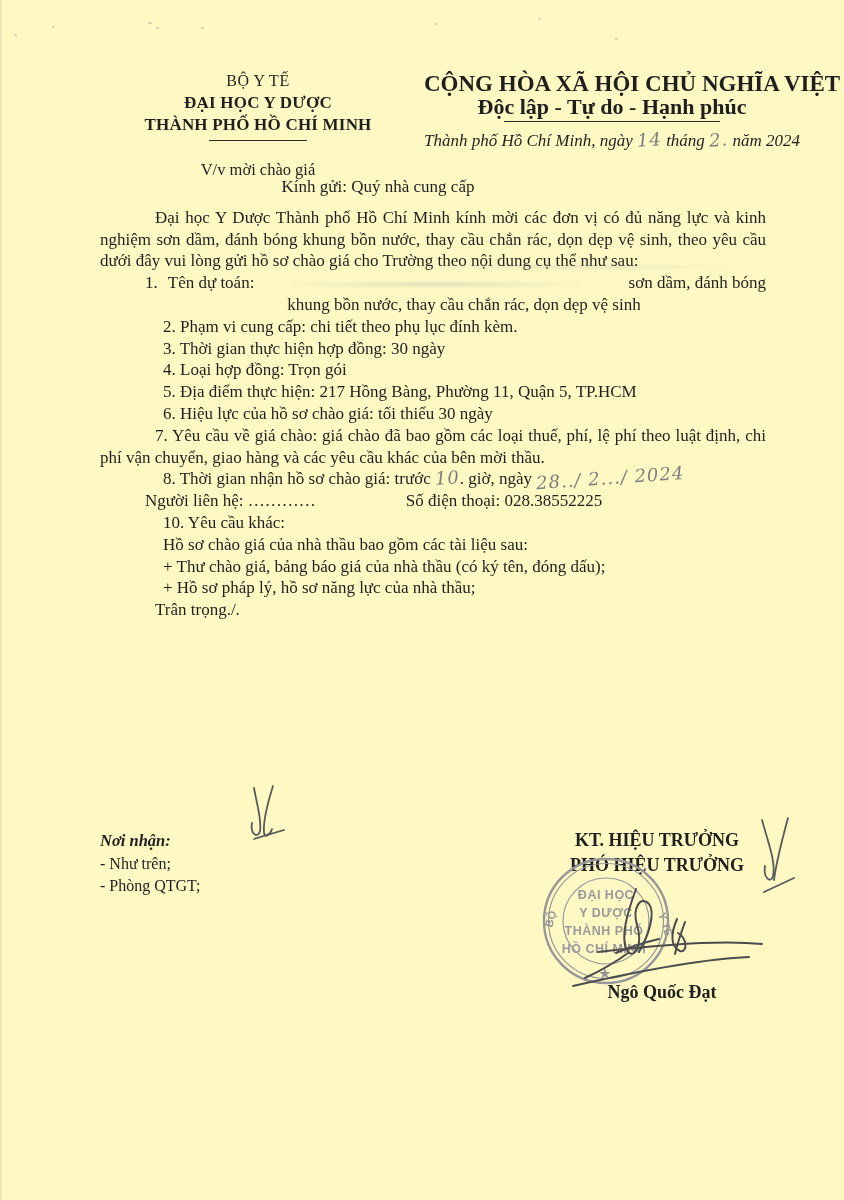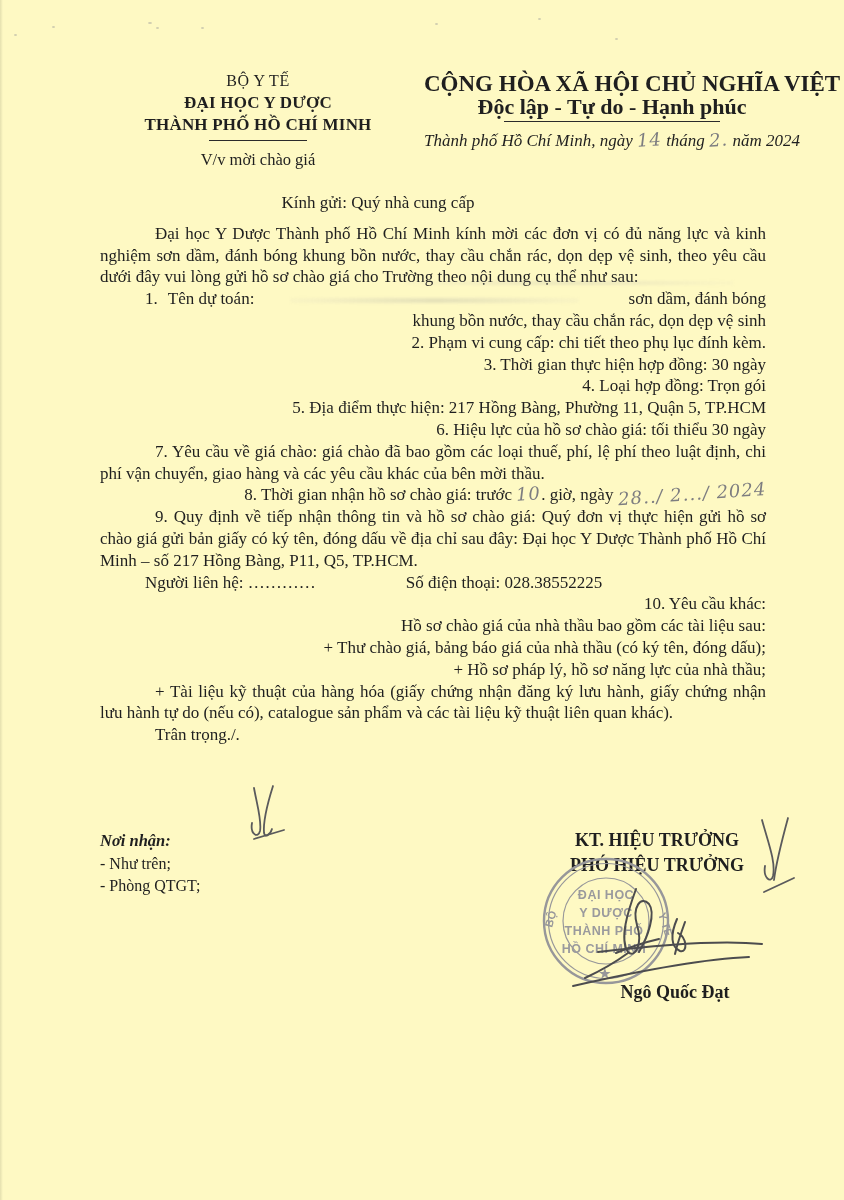--- a/index.html
+++ b/index.html
@@ -15,72 +15,72 @@
   .speck { position:absolute; width:3px; height:2px; background:#9a9a9a; opacity:.45; border-radius:50%; }
 
   
   .hdr-left {
     position:absolute; left:116px; top:70px; width:284px;
     text-align:center; line-height:22px;
   }
   .ministry { font-size:16px; letter-spacing:.5px; }
   .org { font-weight:bold; font-size:17px; letter-spacing:.2px; }
   .rule-left { width:98px; height:0; border-top:1.6px solid #2b2b2b; margin:4px auto 5px auto; }
-  .subject { font-size:16.5px; margin-top:8px; }
+  .subject { font-size:16.5px; margin-top:18px; }
 
   .hdr-right {
     position:absolute; left:424px; top:72px; width:376px;
     text-align:center; line-height:23px;
   }
   .national { font-weight:bold; font-size:23px; white-space:nowrap; }
   .motto { font-weight:bold; font-size:22px; }
   .rule-right { width:216px; height:0; border-top:1.7px solid #2b2b2b; margin:3px auto 7px auto; }
   .dateline { font-style:italic; font-size:17px; white-space:nowrap; margin-top:3px; }
 
   .hw {
     font-family:"DejaVu Serif", serif; font-style:italic;
     color:#7d7d80; letter-spacing:1px; display:inline-block;
     transform:rotate(-4deg); font-size:18px; line-height:0;
   }
 
   
   .content {
-    position:absolute; left:100px; top:192px; width:666px;
+    position:absolute; left:100px; top:176px; width:666px;
     font-size:17px; line-height:21.8px; text-align:justify;
   }
   .salutation { text-align:center; padding-right:110px; margin-bottom:9px; font-size:17px; }
   .para { text-indent:55px; }
-  .li { margin-left:45px; text-align:right; white-space:nowrap; }
+  .li { margin-left:63px; text-align:left; white-space:nowrap; }
   .item1-row { display:flex; margin-left:45px; position:relative; }
   .item1-num { margin-right:10px; }
   .item1-spacer { flex:1; position:relative; }
   .smudge {
     position:absolute; left:36px; right:50px; top:9px; height:7px;
     background:radial-gradient(ellipse at center, rgba(150,150,150,0.28), rgba(190,190,190,0.10) 60%, rgba(255,255,255,0));
     filter:blur(1px);
   }
   .smudge2 {
     position:absolute; left:150px; top:-8px; width:330px; height:6px;
     background:radial-gradient(ellipse at center, rgba(160,160,160,0.22), rgba(200,200,200,0.07) 65%, rgba(255,255,255,0));
     filter:blur(1px);
   }
-  .item1-cont { margin-left:62px; text-align:right; white-space:nowrap; }
+  .item1-cont { margin-left:62px; text-align:center; white-space:nowrap; }
   .contact-row { margin-left:45px; display:flex; text-align:right; }
   .contact-phone { margin-left:90px; }
   .closing { margin-left:55px; text-align:left; }
 
   
   .recipients { position:absolute; left:100px; top:830px; font-size:16px; line-height:22.5px; }
   .recip-title { font-weight:bold; font-style:italic; font-size:16.5px; }
   .sig-titles {
     position:absolute; left:512px; top:828px; width:290px;
     text-align:center; font-weight:bold; font-size:18px; line-height:24.5px; white-space:nowrap;
   }
   .sig-name {
-    position:absolute; left:565px; top:982px; width:220px;
+    position:absolute; left:552px; top:982px; width:220px;
     text-align:center; font-weight:bold; font-size:18px;
   }
   .stamp-svg { position:absolute; left:540px; top:856px; }
   .sign-svg  { position:absolute; left:540px; top:845px; }
   .initial-svg { position:absolute; left:236px; top:783px; }
   .flick-svg { position:absolute; left:752px; top:814px; }
 </style>
 </head>
 <body>
 
@@ -138,32 +138,30 @@
     <div class="li">6. Hiệu lực của hồ sơ chào giá: tối thiểu 30 ngày</div>
 
     <div class="para">7. Yêu cầu về giá chào: giá chào đã bao gồm các loại thuế, phí, lệ phí theo luật định, chi phí vận chuyển, giao hàng và các yêu cầu khác của bên mời thầu.</div>
 
     <div class="li">
       <span>8. Thời gian nhận hồ sơ chào giá: trước</span>
       <span class="hw">10</span><span>. giờ, ngày</span>
       <span class="hw">28../ 2.../ 2024</span>
     </div>
 
-    <div class="para">9. Quy định về tiếp nhận thông tin và hồ sơ chào giá: Quý đơn vị thực hiện gửi hồ sơ chào giá gửi bản giấy có ký tên, đóng dấu về địa chỉ sau đây: Đại học Y Dược Thành phố Hồ Chí Minh – số 217 Hồng Bàng, P11, Q5, TP.HCM.</div>
 
     <div class="contact-row">
       <span>Người liên hệ: …………</span>
       <span class="contact-phone">Số điện thoại: 028.38552225</span>
     </div>
 
     <div class="li">10. Yêu cầu khác:</div>
     <div class="li">Hồ sơ chào giá của nhà thầu bao gồm các tài liệu sau:</div>
     <div class="li">+ Thư chào giá, bảng báo giá của nhà thầu (có ký tên, đóng dấu);</div>
     <div class="li">+ Hồ sơ pháp lý, hồ sơ năng lực của nhà thầu;</div>
-    <div class="para">+ Tài liệu kỹ thuật của hàng hóa (giấy chứng nhận đăng ký lưu hành, giấy chứng nhận lưu hành tự do (nếu có), catalogue sản phẩm và các tài liệu kỹ thuật liên quan khác).</div>
     <div class="closing">Trân trọng./.</div>
   </div>
 
   <svg class="initial-svg" width="70" height="62" viewBox="0 0 70 62">
     <g fill="none" stroke="#5a5a5c" stroke-width="1.8" stroke-linecap="round">
       <path d="M18,5 C21,22 26,38 24,48 C22,56 14,51 16,40"></path>
       <path d="M37,3 C31,22 27,38 28,50 C29,55 34,52 36,46"></path>
       <path d="M18,56 L48,47"></path>
     </g>
   </svg>

